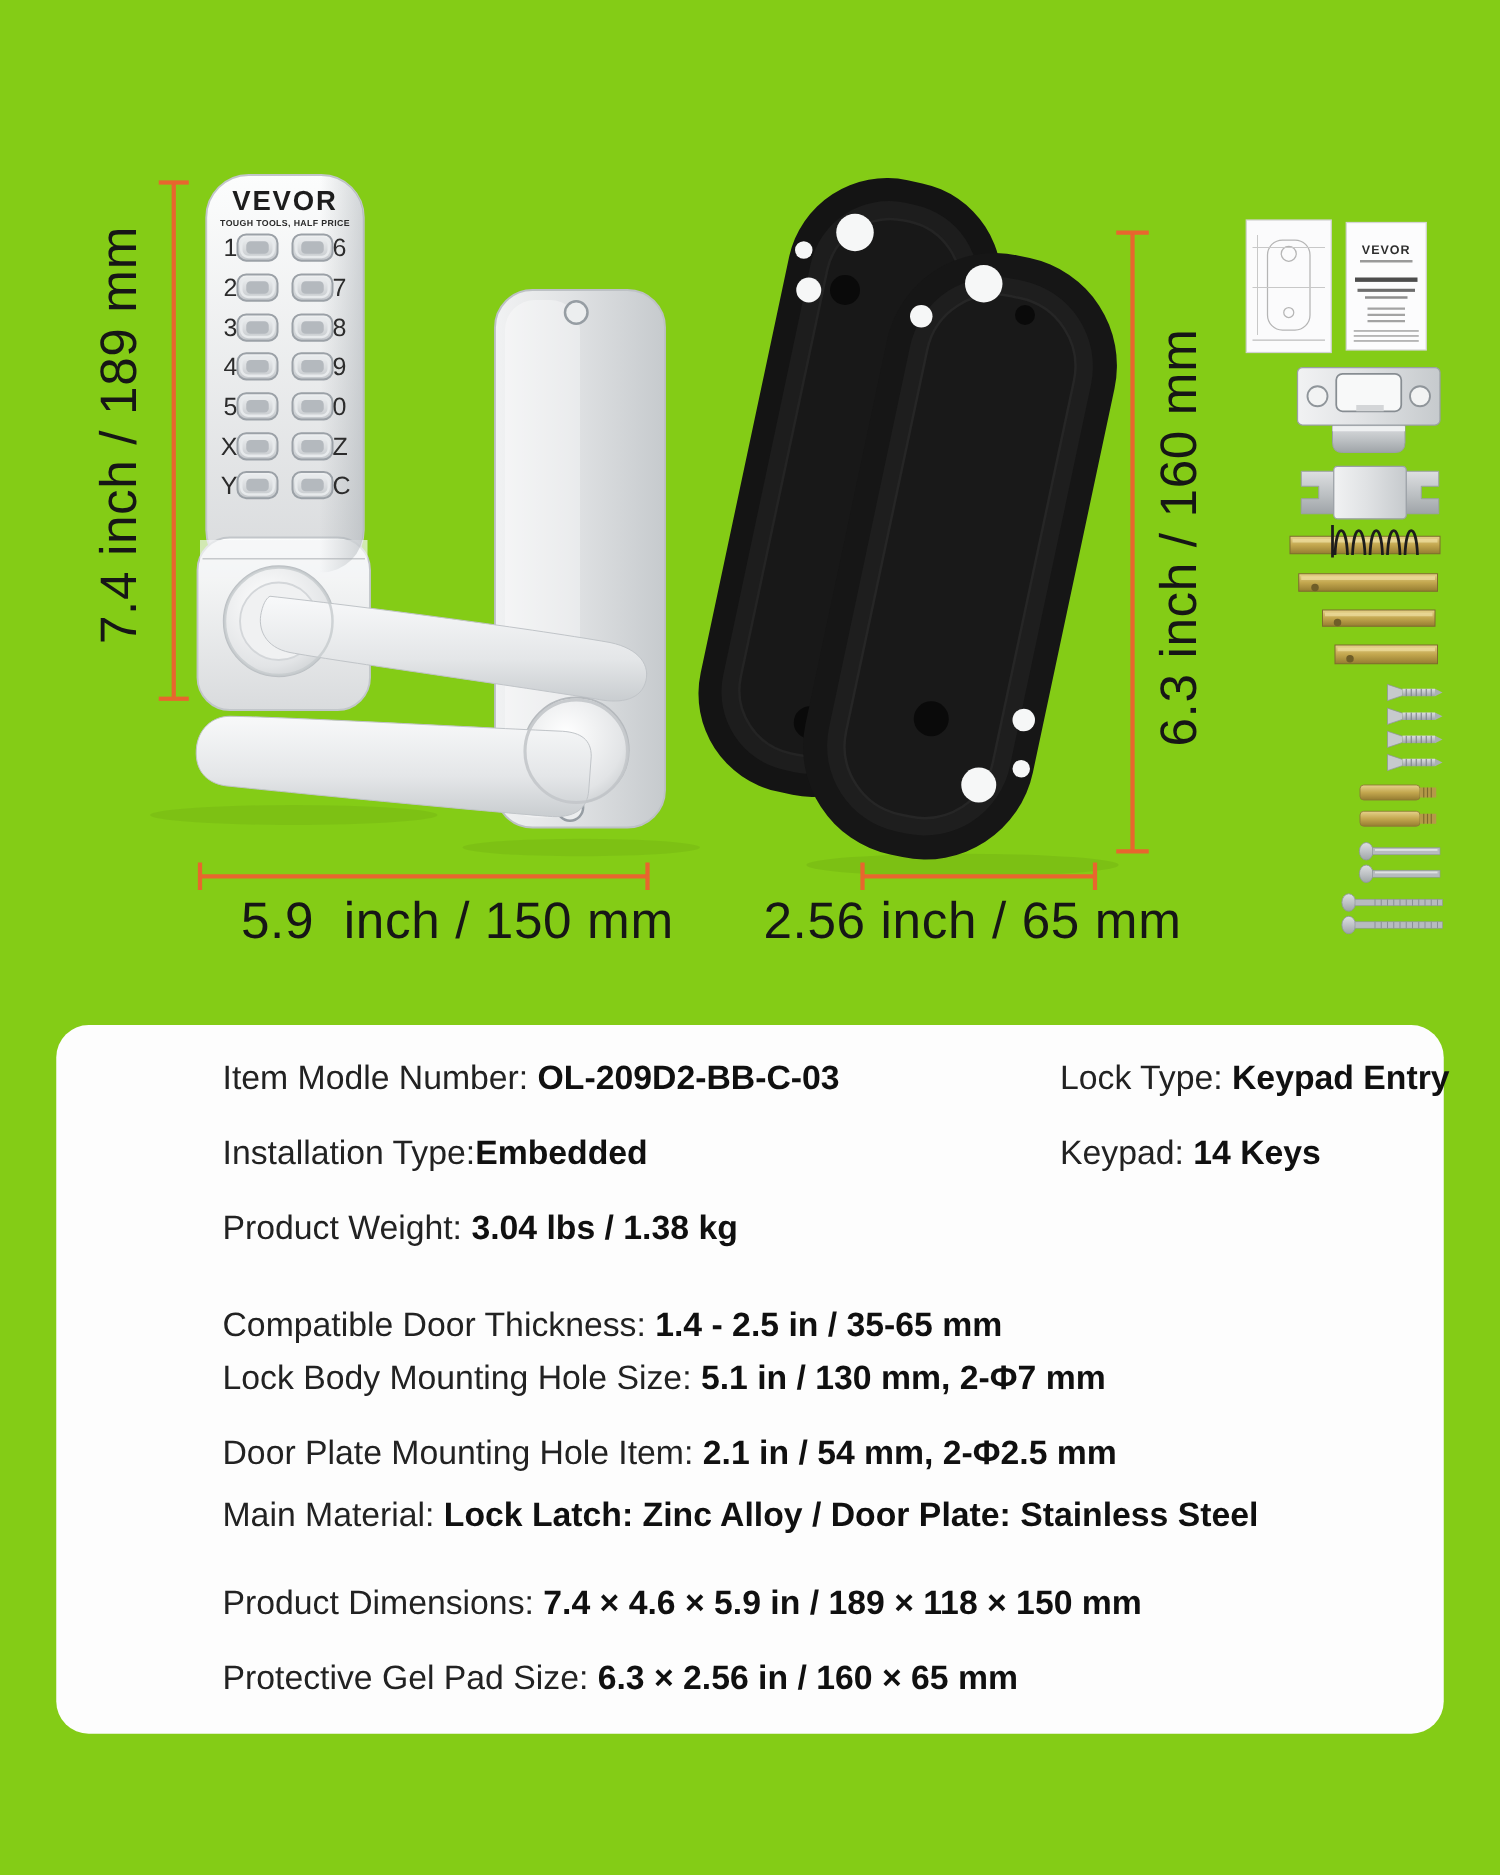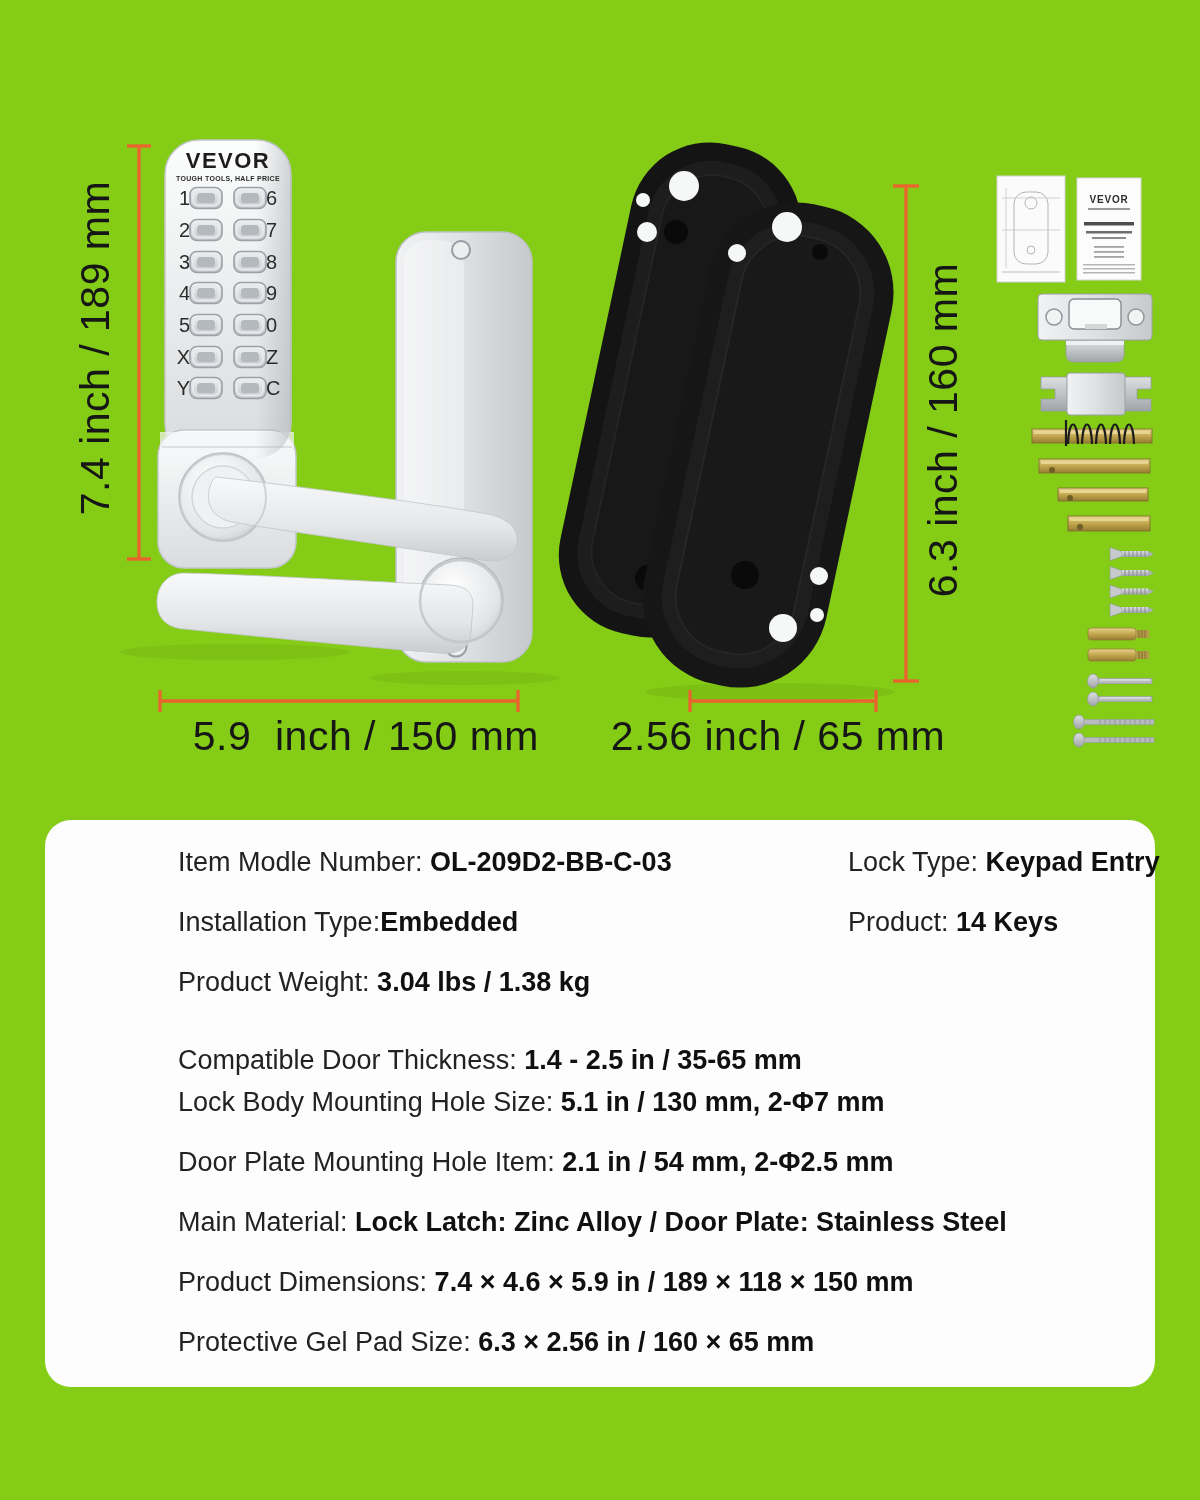--- a/index.html
+++ b/index.html
@@ -343,24 +343,24 @@
   <div class="dim-label vert" style="left:-124px;top:324px;width:440px;height:48px;">7.4 inch / 189 mm</div>
   <div class="dim-label" style="left:139px;top:713px;width:400px;text-align:right;">5.9  inch / 150 mm</div>
   <div class="dim-label vert" style="left:724px;top:406px;width:440px;height:48px;">6.3 inch / 160 mm</div>
   <div class="dim-label" style="left:578px;top:713px;width:400px;">2.56 inch / 65 mm</div>
 
   <div class="spec-panel">
     <div class="spec-cell col-l" style="top:26px;"><span class="lbl">Item Modle Number: </span><span class="val">OL-209D2-BB-C-03</span></div>
     <div class="spec-cell col-r" style="top:26px;"><span class="lbl">Lock Type: </span><span class="val">Keypad Entry</span></div>
 
     <div class="spec-cell col-l" style="top:86px;"><span class="lbl">Installation Type:</span><span class="val">Embedded</span></div>
-    <div class="spec-cell col-r" style="top:86px;"><span class="lbl">Product: </span><span class="val">14 Keys</span></div>
+    <div class="spec-cell col-r" style="top:86px;"><span class="lbl">Keypad: </span><span class="val">14 Keys</span></div>
 
     <div class="spec-cell col-l" style="top:146px;"><span class="lbl">Product Weight: </span><span class="val">3.04 lbs / 1.38 kg</span></div>
     <div class="spec-cell col-l" style="top:224px;"><span class="lbl">Compatible Door Thickness: </span><span class="val">1.4 - 2.5 in / 35-65 mm</span></div>
     <div class="spec-cell col-l" style="top:266px;"><span class="lbl">Lock Body Mounting Hole Size: </span><span class="val">5.1 in / 130 mm, 2-Φ7 mm</span></div>
     <div class="spec-cell col-l" style="top:326px;"><span class="lbl">Door Plate Mounting Hole Item: </span><span class="val">2.1 in / 54 mm, 2-Φ2.5 mm</span></div>
-    <div class="spec-cell col-l" style="top:386px;text-align:right;"><span class="lbl">Main Material: </span><span class="val">Lock Latch: Zinc Alloy / Door Plate: Stainless Steel</span></div>
+    <div class="spec-cell col-l" style="top:376px;text-align:right;"><span class="lbl">Main Material: </span><span class="val">Lock Latch: Zinc Alloy / Door Plate: Stainless Steel</span></div>
     <div class="spec-cell col-l" style="top:446px;"><span class="lbl">Product Dimensions: </span><span class="val">7.4 × 4.6 × 5.9 in / 189 × 118 × 150 mm</span></div>
     <div class="spec-cell col-l" style="top:506px;"><span class="lbl">Protective Gel Pad Size: </span><span class="val">6.3 × 2.56 in / 160 × 65 mm</span></div>
   </div>
 
 </div>
 
 </body></html>

